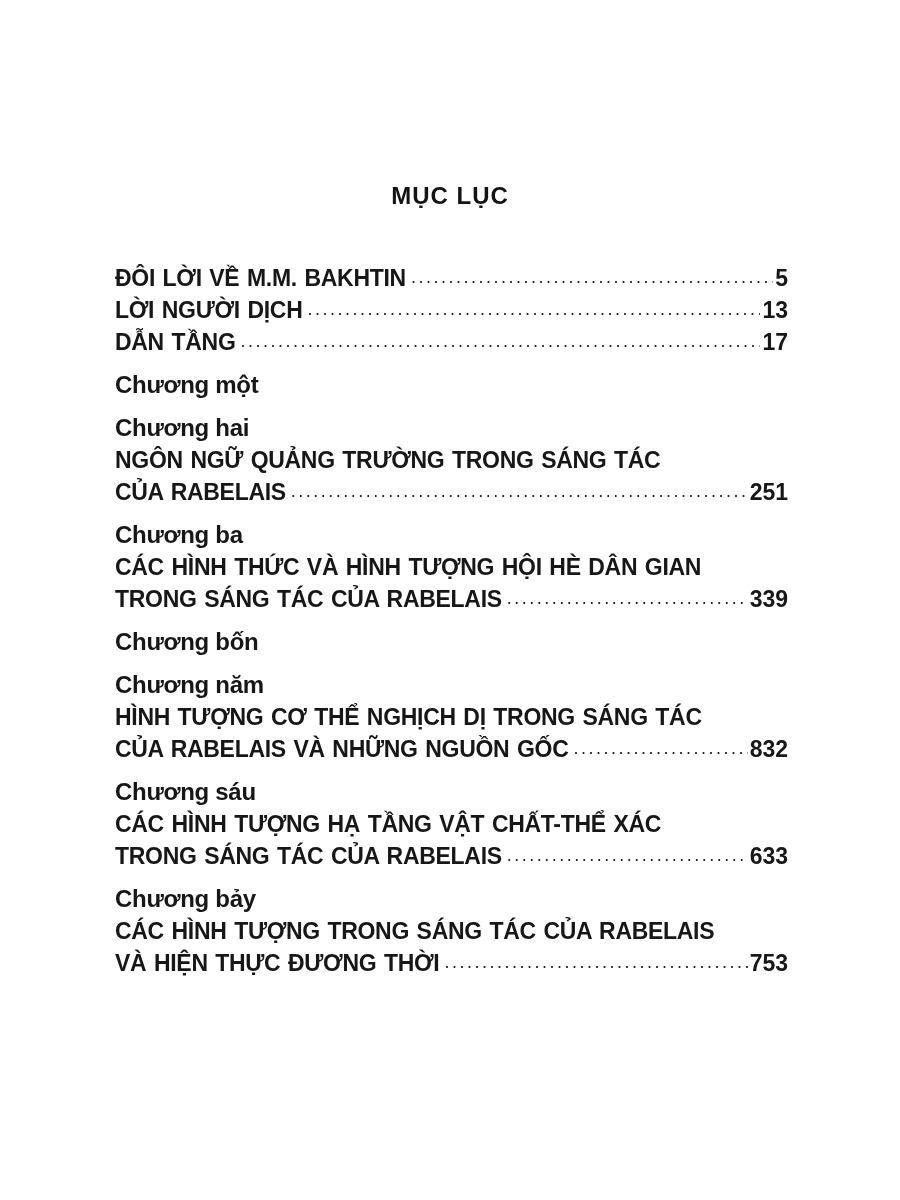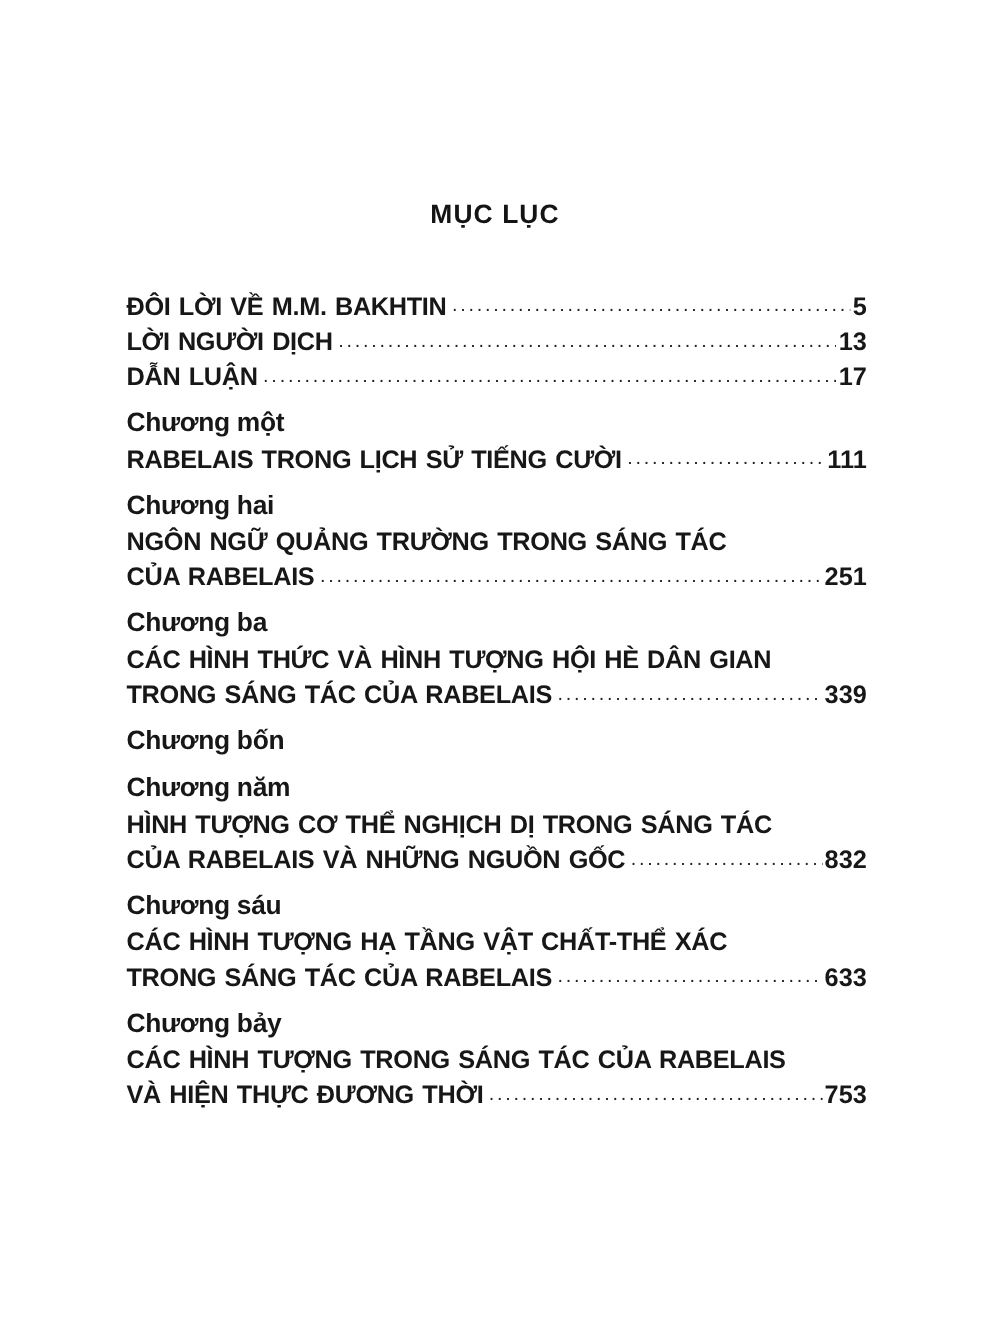--- a/index.html
+++ b/index.html
@@ -87,33 +87,28 @@
       <span class="label">ĐÔI LỜI VỀ M.M. BAKHTIN</span>
       <span class="dots"></span>
       <span class="pagenum">5</span>
     </div>
     <div class="row">
       <span class="label">LỜI NGƯỜI DỊCH</span>
       <span class="dots"></span>
       <span class="pagenum">13</span>
     </div>
     <div class="row">
-      <span class="label">DẪN LUẬN</span>
+      <span class="label">DẪN TẦNG</span>
       <span class="dots"></span>
       <span class="pagenum">17</span>
     </div>
 
     <div class="chapter">
       <div class="row">
         <span class="chapter-heading">Chương một</span>
-      </div>
-      <div class="row">
-        <span class="chapter-line">RABELAIS TRONG LỊCH SỬ TIẾNG CƯỜI</span>
-        <span class="dots"></span>
-        <span class="pagenum">111</span>
       </div>
     </div>
 
     <div class="chapter">
       <div class="row">
         <span class="chapter-heading">Chương hai</span>
       </div>
       <div class="row">
         <span class="chapter-line">NGÔN NGỮ QUẢNG TRƯỜNG TRONG SÁNG TÁC</span>
       </div>

